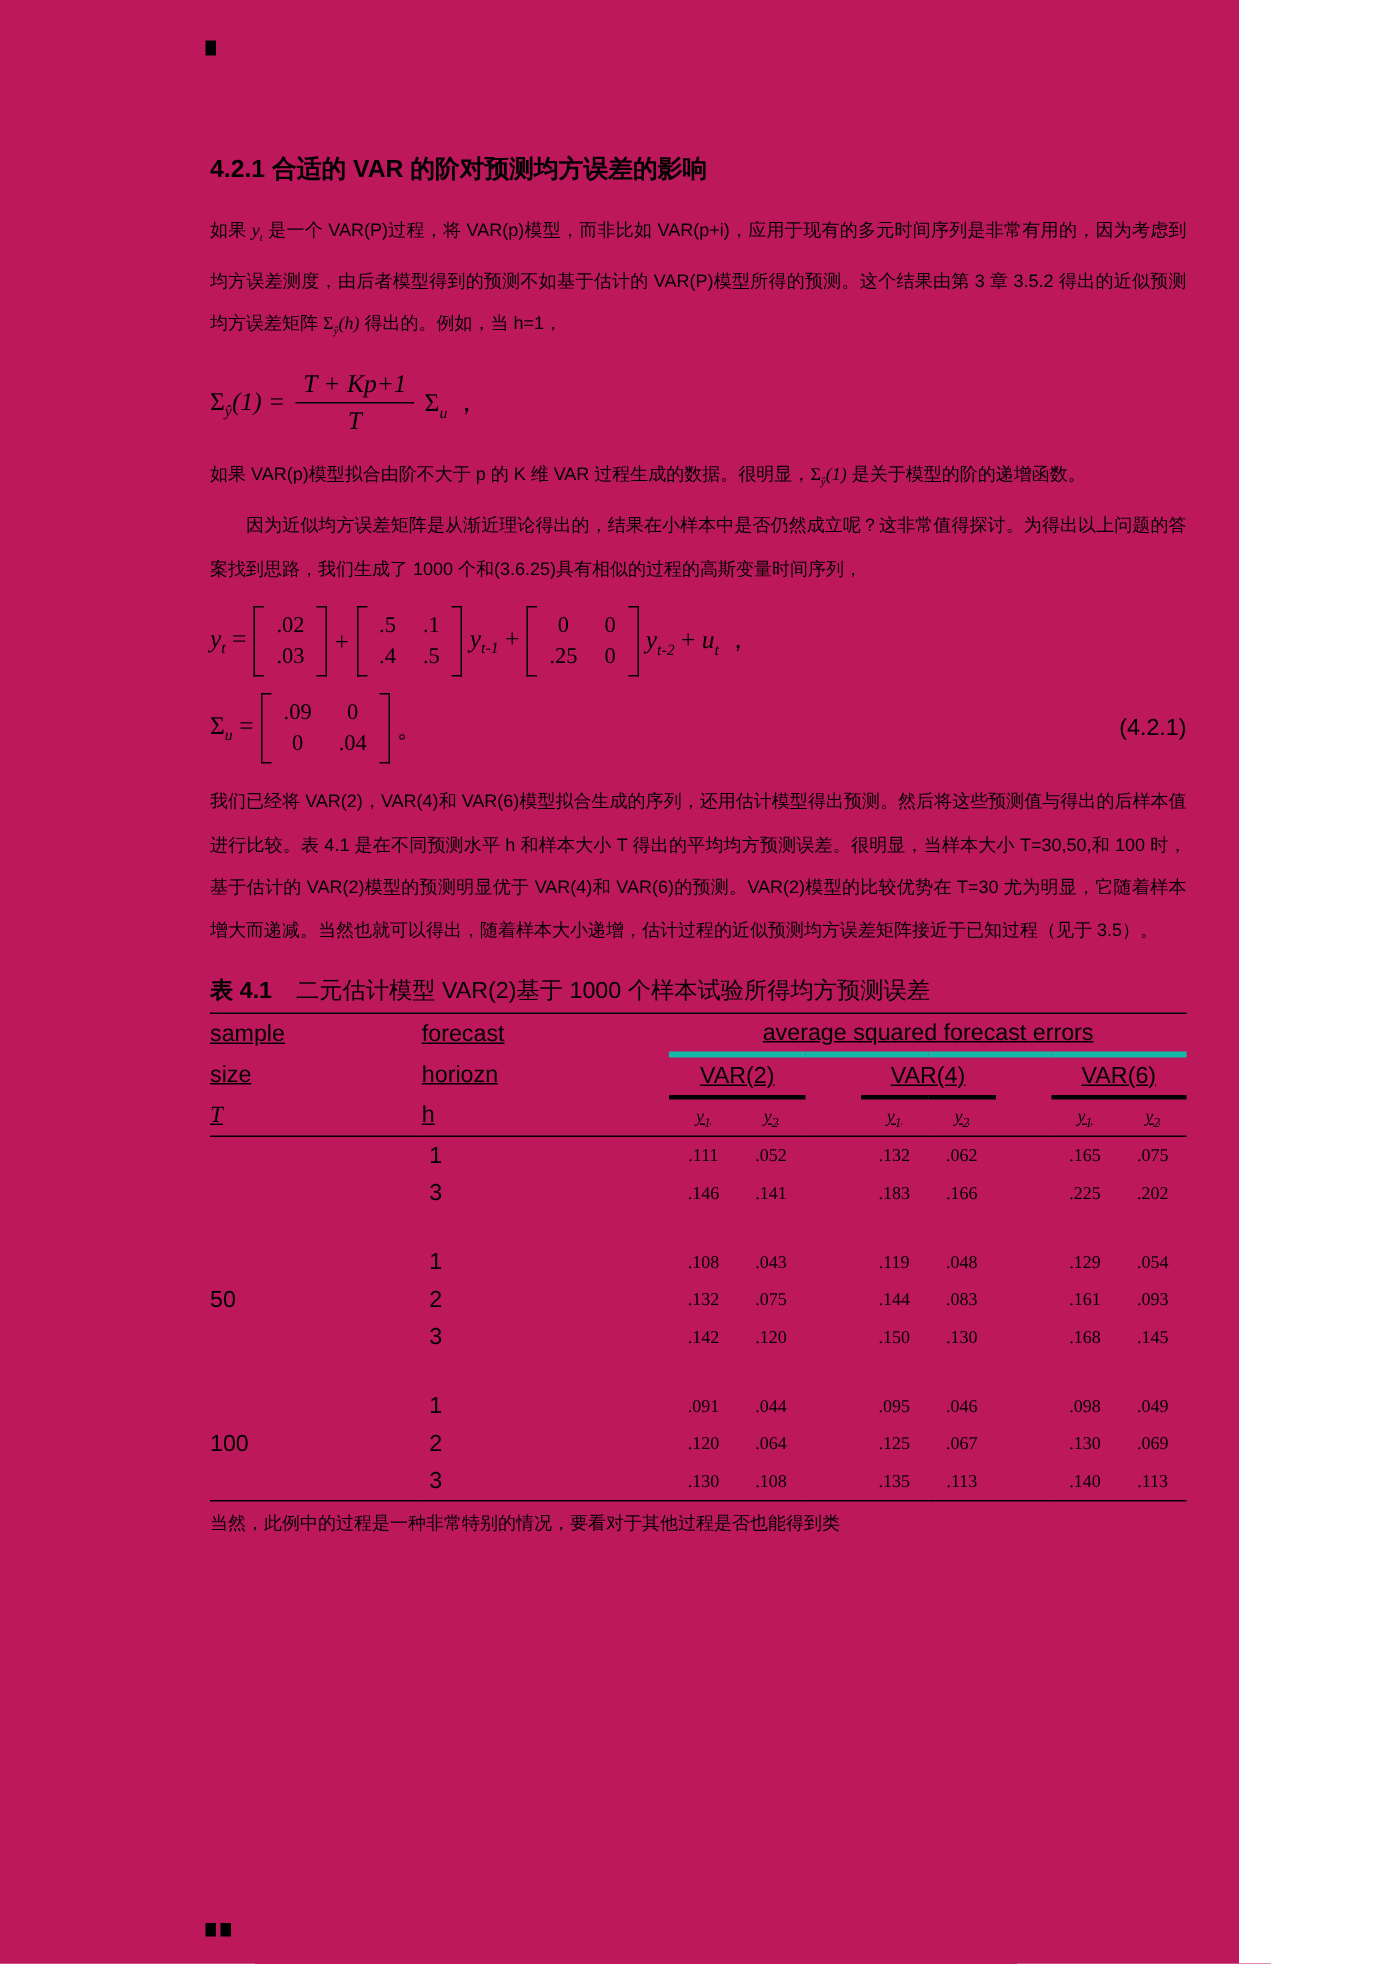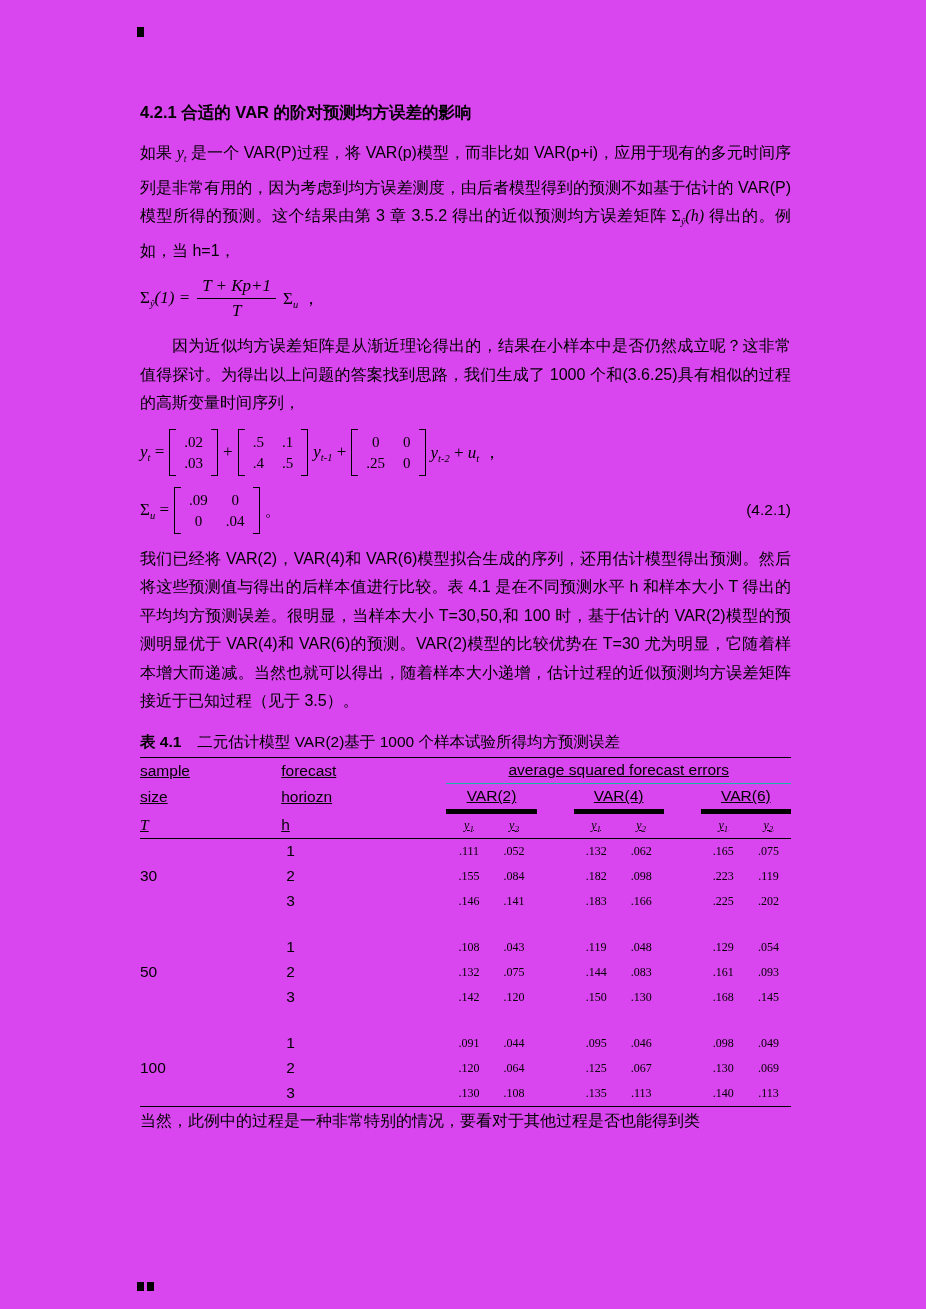--- a/index.html
+++ b/index.html
@@ -1,20 +1,20 @@
 <!DOCTYPE html>
 <html><head>
 <meta charset="utf-8">
 <style>
   html,body{margin:0;padding:0;}
   body{background:#ffffff;font-family:"Liberation Sans","DejaVu Sans",sans-serif;}
-  .page{position:relative;width:926px;height:1309px;background:#d946ef;color:#000;overflow:hidden;}
+  .page{position:relative;width:826px;height:1309px;background:#be185d;color:#000;overflow:hidden;}
   .content{position:absolute;left:140px;top:102px;width:651px;}
   .heading{font-size:16.5px;font-weight:bold;margin:0 0 15px 0;}
-  p.body{font-size:16px;line-height:28.5px;text-align:justify;margin:0;}
+  p.body{font-size:12px;line-height:28.5px;text-align:justify;margin:0;}
   p.indent{text-indent:2em;}
   .footer-line{margin-top:8px;}
 
   
   .equation{display:flex;align-items:center;margin:11px 0;font-family:"Liberation Serif",serif;font-size:17px;}
   .m{font-family:"Liberation Serif",serif;}
   .var{font-family:"Liberation Serif",serif;font-style:italic;}
   sub.varsub{font-family:"Liberation Serif",serif;font-style:italic;font-size:0.62em;}
   .frac{display:inline-flex;flex-direction:column;align-items:center;margin:0 7px;}
   .fnum{border-bottom:1.2px solid #000;padding:0 5px 2px 5px;}
@@ -27,22 +27,22 @@
   .mcell{font-family:"Liberation Serif",serif;font-size:15px;line-height:18px;}
   .eqnum{margin-left:auto;font-size:15.5px;font-family:"Liberation Sans",sans-serif;}
 
   
   .table-block{margin-top:16px;}
   .caption{font-size:15.5px;padding-bottom:4px;border-bottom:1.2px solid #000;}
   .cap-label{font-weight:bold;margin-right:16px;}
   table.results{border-collapse:collapse;table-layout:fixed;width:651px;border-bottom:1.2px solid #000;}
   table.results td{padding:0;vertical-align:middle;}
   thead td{font-size:15.5px;height:25px;text-decoration:underline;}
-  .span-hdr{text-align:center;border-bottom:1px solid #14b8a6;}
-  .var-hdr{text-align:center;border-bottom:5px solid #000000;}
+  .span-hdr{text-align:center;border-bottom:4px solid #14b8a6;}
+  .var-hdr{text-align:center;border-bottom:3px solid #000000;}
   tr.subhdr td{border-bottom:1px solid #000;height:24px;}
   .titalic{font-family:"Liberation Serif",serif;font-style:italic;}
   .yhdr{text-align:center;font-family:"Liberation Serif",serif;font-style:italic;font-size:12px;margin-top:19px;}
   .yhdr sub{font-size:9px;}
   tbody td{height:25px;}
   tbody td.tcol{font-size:15.5px;}
   tbody td.hcol{font-size:15.5px;padding-left:5px;}
   tbody td.num{text-align:center;font-family:"Liberation Serif",serif;font-size:12px;}
   tbody tr.spacer td{height:21px;}
 
@@ -65,20 +65,21 @@
 
     <div class="equation">
       <span class="mseg"><span class="m">Σ</span><sub class="varsub">ŷ</sub><span class="var">(1) = </span></span>
       <span class="frac">
         <span class="fnum var">T + Kp+1</span>
         <span class="fden var">T</span>
       </span>
       <span class="mseg"><span class="m">Σ</span><sub class="varsub">u</sub><span class="m"> ，</span></span>
     </div>
 
+    <p class="body">如果 VAR(p)模型拟合由阶不大于 p 的 K 维 VAR 过程生成的数据。很明显，<span class="m">Σ</span><sub class="varsub">ŷ</sub><span class="var">(1)</span> 是关于模型的阶的递增函数。</p>
 
     <p class="body indent">因为近似均方误差矩阵是从渐近理论得出的，结果在小样本中是否仍然成立呢？这非常值得探讨。为得出以上问题的答案找到思路，我们生成了 1000 个和(3.6.25)具有相似的过程的高斯变量时间序列，</p>
 
     <div class="equation">
       <span class="mseg"><span class="var">y</span><sub class="varsub">t</sub><span class="m"> = </span></span>
       <span class="matrix">
         <span class="br br-l"></span>
         <span class="mgrid" style="grid-template-columns: repeat(1, auto);">
             <span class="mcell">.02</span>
             <span class="mcell">.03</span>
@@ -180,32 +181,20 @@
               <td class="num">.111</td>
               <td class="num">.052</td>
               <td class="gapc"></td>
               <td class="num">.132</td>
               <td class="num">.062</td>
               <td class="gapc"></td>
               <td class="num">.165</td>
               <td class="num">.075</td>
             </tr>
             <tr>
-              <td class="tcol">30</td>
-              <td class="hcol">2</td>
-              <td class="num">.155</td>
-              <td class="num">.084</td>
-              <td class="gapc"></td>
-              <td class="num">.182</td>
-              <td class="num">.098</td>
-              <td class="gapc"></td>
-              <td class="num">.223</td>
-              <td class="num">.119</td>
-            </tr>
-            <tr>
               <td class="tcol"></td>
               <td class="hcol">3</td>
               <td class="num">.146</td>
               <td class="num">.141</td>
               <td class="gapc"></td>
               <td class="num">.183</td>
               <td class="num">.166</td>
               <td class="gapc"></td>
               <td class="num">.225</td>
               <td class="num">.202</td>

